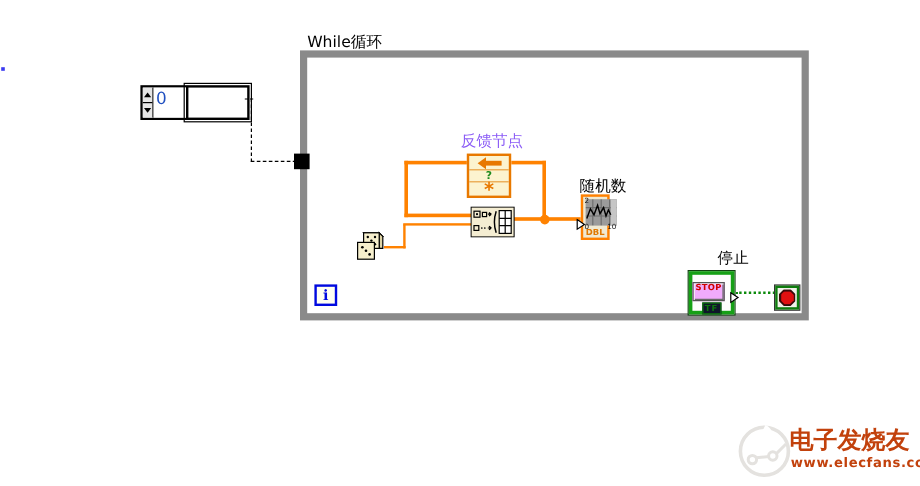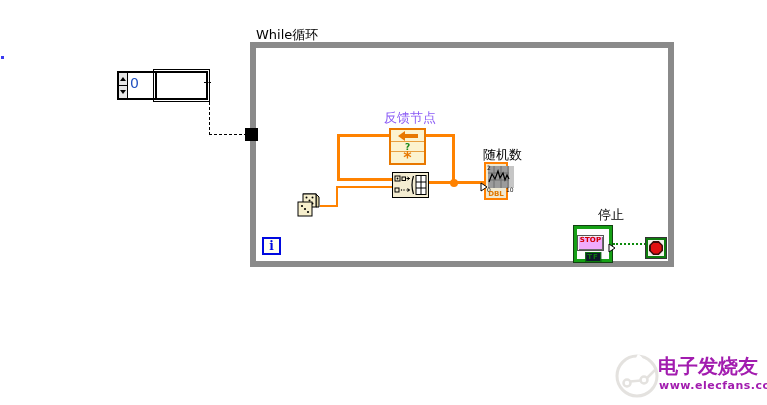--- a/index.html
+++ b/index.html
@@ -77,21 +77,21 @@
     display:flex;align-items:center;justify-content:center;}
   .octagon-inner{width:11px;height:11px;background:#e01010;
     clip-path:polygon(30% 0%,70% 0%,100% 30%,100% 70%,70% 100%,30% 100%,0% 70%,0% 30%);}
 
   
   .iter-term{left:262px;top:237px;width:19px;height:18px;border:2px solid #0009e0;background:#fffff2;box-sizing:border-box;
              display:flex;align-items:center;justify-content:center;}
   .iter-term span{font-family:"DejaVu Serif",serif;font-weight:bold;font-size:12px;color:#0009e0;line-height:12px;}
 
   
-  .wm{color:#a21caf;}
+  .wm{color:#c2410c;}
   .wm-title{left:658px;top:353px;font-size:20px;font-weight:bold;white-space:nowrap;}
   .wm-url{left:659px;top:379px;font-size:11px;font-weight:bold;white-space:nowrap;letter-spacing:0.5px;}
   .wm-logo{left:613px;top:352px;}
 </style>
 </head>
 <body>
 
 <div class="stage">
 
   <div class="abs blue-dot"></div>

